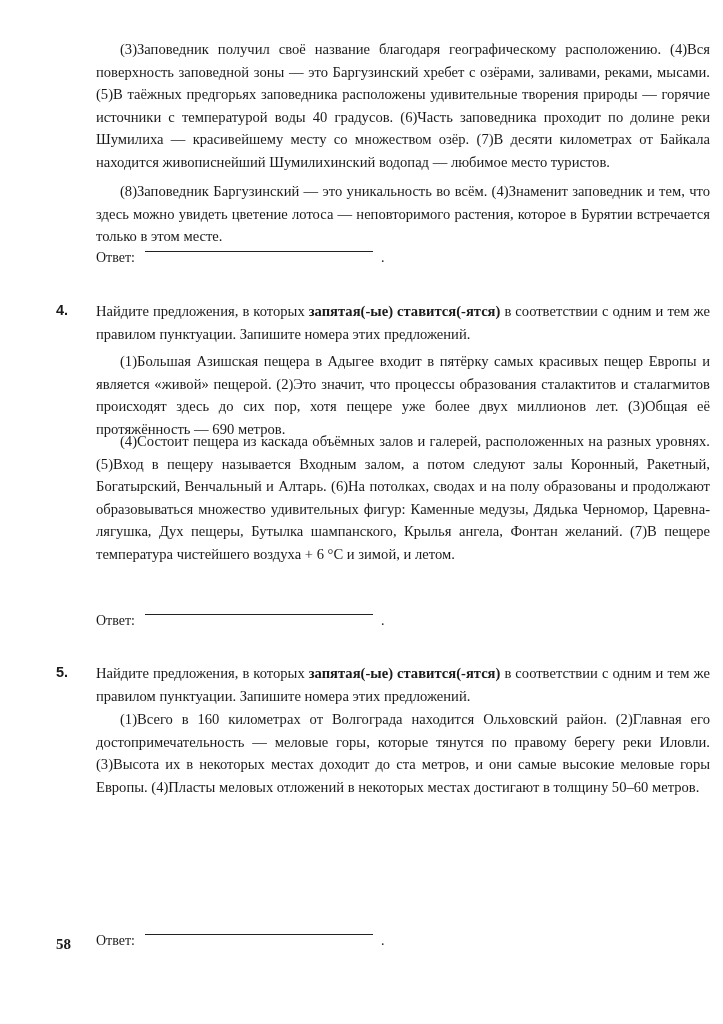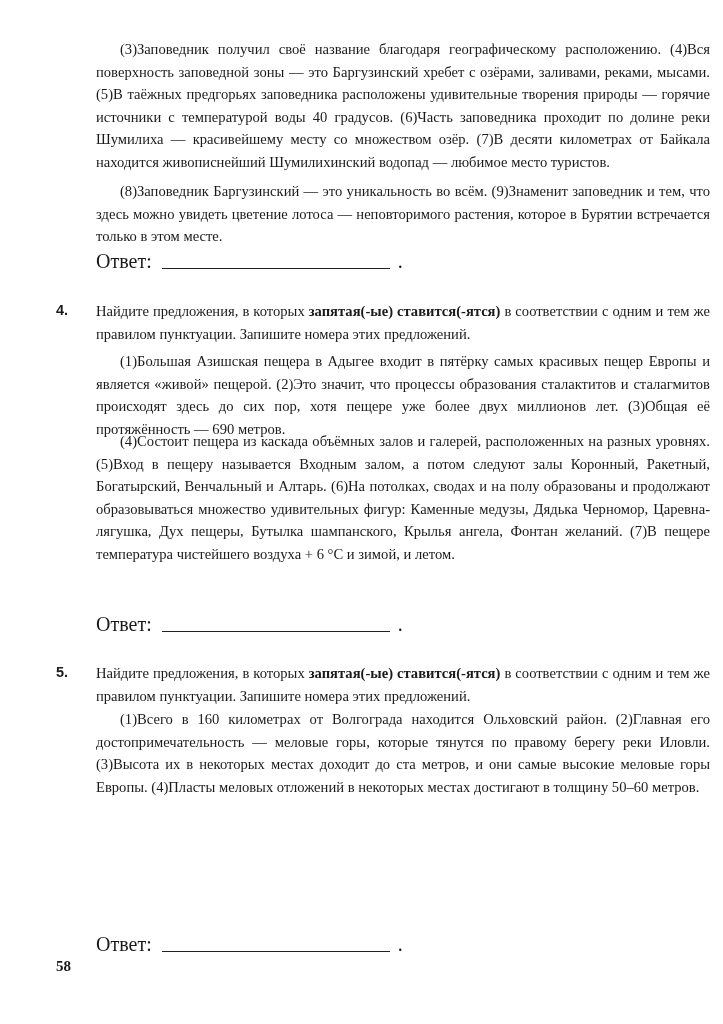--- a/index.html
+++ b/index.html
@@ -19,40 +19,40 @@
       position: absolute; left: 56px;
       font-family: "Liberation Sans", "DejaVu Sans", sans-serif;
       font-weight: bold; font-size: 14.5px;
     }
     .task-text {
       position: absolute; left: 96px; width: 614px;
       font-size: 14.6px; line-height: 22.5px; text-align: justify;
     }
     .task-text b { font-weight: bold; margin-top: 9px; }
     .answer {
-      position: absolute; left: 96px; font-size: 20px;
-      display: flex; align-items: flex-end;
+      position: absolute; left: 96px; font-size: 14px;
+      display: flex; 
     }
     .answer .line {
       display: inline-block; width: 228px; height: 1px;
       border-bottom: 1px solid #222; margin-left: 10px; margin-bottom: 4px;
     }
     .answer .dot { margin-left: 8px; }
     .page-num {
-      position: absolute; left: 56px; top: 958px;
+      position: absolute; left: 56px; top: 936px;
       font-size: 15px; font-weight: bold;
     }
   </style>
 </head>
 <body>
 
 <div class="page">
 
   <div class="p" style="top:38px;">(3)Заповедник получил своё название благодаря географическому расположению. (4)Вся поверхность заповедной зоны — это Баргузинский хребет с озёрами, заливами, ре­ками, мысами. (5)В таёжных предгорьях заповедника расположены удивительные творе­ния природы — горячие источники с температурой воды 40 градусов. (6)Часть заповед­ника проходит по долине реки Шумилиха — красивейшему месту со множеством озёр. (7)В десяти километрах от Байкала находится живописнейший Шумилихинский водо­пад — любимое место туристов.</div>
-  <div class="p" style="top:180px;">(8)Заповедник Баргузинский — это уникальность во всём. (9)Знаменит заповедник и тем, что здесь можно увидеть цветение лотоса — неповторимого растения, которое в Бу­рятии встречается только в этом месте.</div>
+  <div class="p" style="top:180px;">(8)Заповедник Баргузинский — это уникальность во всём. (4)Знаменит заповедник и тем, что здесь можно увидеть цветение лотоса — неповторимого растения, которое в Бу­рятии встречается только в этом месте.</div>
   <div class="answer" style="top:250px;">
     <span>Ответ:</span>
     <span class="line"></span>
     <span class="dot">.</span>
   </div>
 
   <div class="task-num" style="top:302px;">4.</div>
   <div class="task-text" style="top:300px;"><span>Найдите предложения, в которых </span><b>запятая(-ые) ставится(-ятся)</b><span> в соответствии с одним и тем же правилом пунктуации. Запишите номера этих предложений.</span></div>
   <div class="p" style="top:350px;">(1)Большая Азишская пещера в Адыгее входит в пятёрку самых красивых пещер Ев­ропы и является «живой» пещерой. (2)Это значит, что процессы образования сталактитов и сталагмитов происходят здесь до сих пор, хотя пещере уже более двух миллионов лет. (3)Общая её протяжённость — 690 метров.</div>
   <div class="p" style="top:430px;">(4)Состоит пещера из каскада объёмных залов и галерей, расположенных на разных уровнях. (5)Вход в пещеру называется Входным залом, а потом следуют залы Корон­ный, Ракетный, Богатырский, Венчальный и Алтарь. (6)На потолках, сводах и на полу образованы и продолжают образовываться множество удивительных фигур: Каменные медузы, Дядька Черномор, Царевна-лягушка, Дух пещеры, Бутылка шампанского, Крылья ангела, Фонтан желаний. (7)В пещере температура чистейшего воздуха + 6 °C и зимой, и летом.</div>

